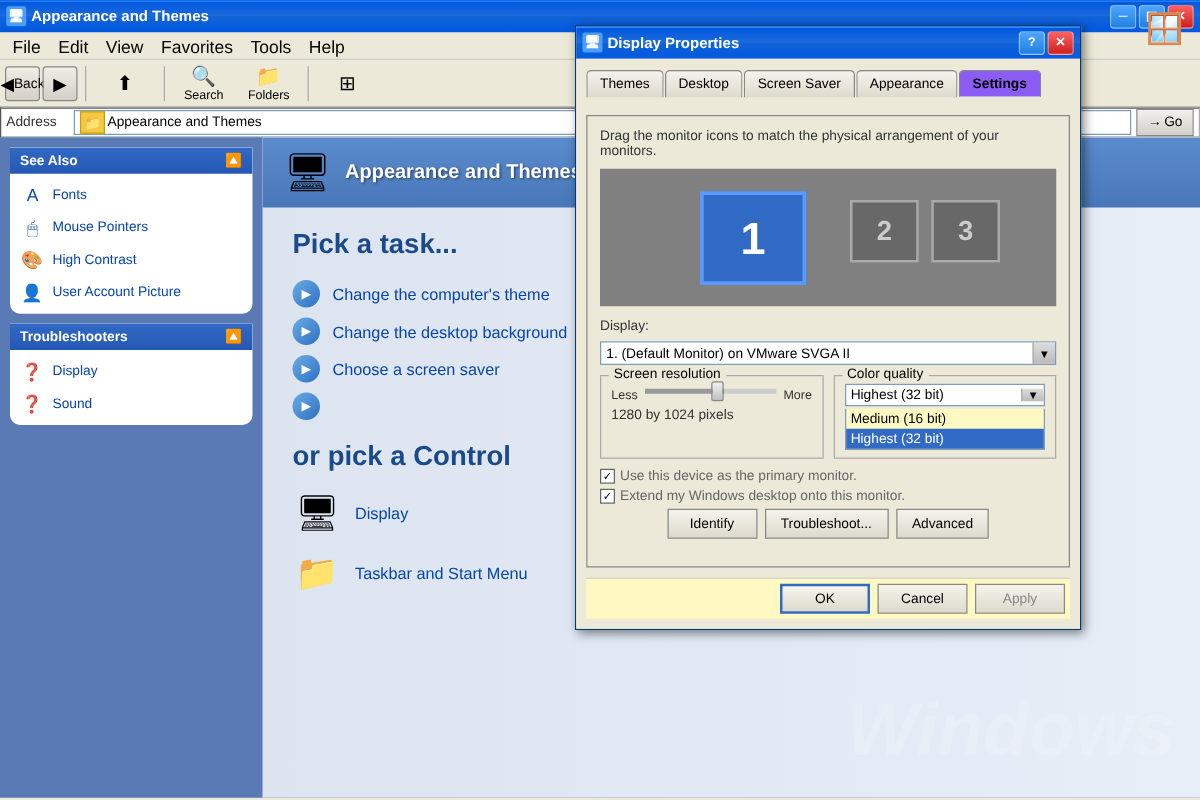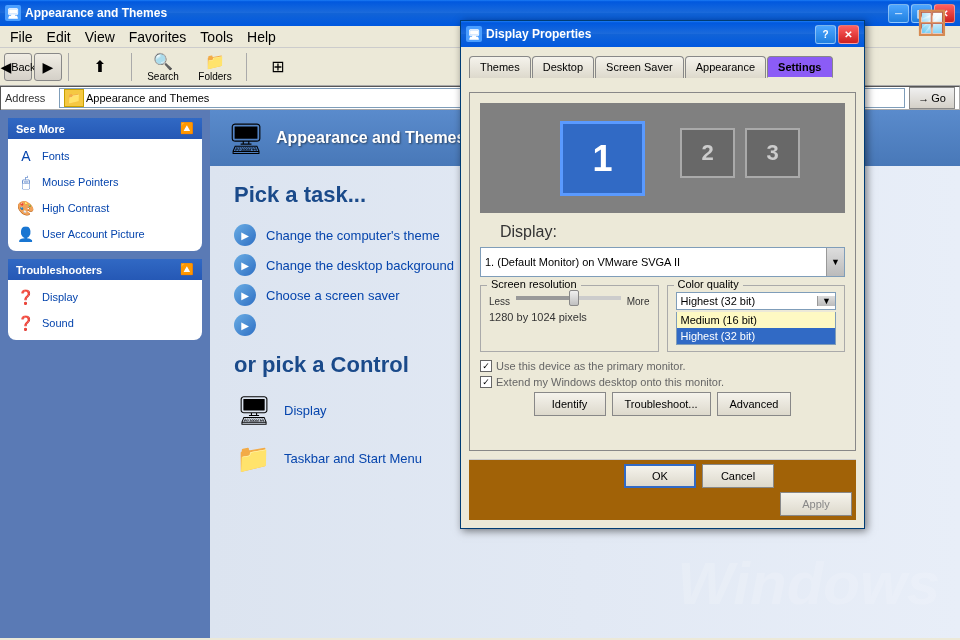--- a/index.html
+++ b/index.html
@@ -465,32 +465,31 @@
     }
 
     .form-row {
       display: flex;
       align-items: center;
       gap: 8px;
       margin-bottom: 6px;
     }
 
     .form-label {
-      font-size: 16px;
+      font-size: 11px;
       color: #333;
       min-width: 50px;
-      margin-left: 20px;
     }
 
     .select-wrapper {
       display: flex;
       align-items: center;
       border: 1px solid #7f9db9;
       background: white;
-      height: 30px;
+      height: 19px;
       flex: 1;
       position: relative;
     }
 
     .select-value {
       flex: 1;
       padding: 0 4px;
       font-size: 11px;
       line-height: 22px;
     }
@@ -587,46 +586,46 @@
       font-size: 9px;
     }
 
     
     .dialog-buttons {
       display: flex;
       justify-content: flex-end;
       gap: 6px;
       margin-top: 8px;
       padding: 4px;
-      background: #a16207;
+      background: #fef9c3;
       border-top: 1px solid #ccc;
     }
 
     .xp-button {
       min-width: 72px;
       height: 24px;
       background: linear-gradient(to bottom, #f5f3ec, #ddd9cc);
       border: 1px solid #888;
       font-size: 11px;
       cursor: pointer;
       padding: 0 12px;
       display: flex;
       align-items: center;
       justify-content: center;
     }
-    .xp-button:disabled { color: #888; margin-top: 28px; }
+    .xp-button:disabled { color: #888; }
 
     .xp-button-default {
       border: 2px solid #316ac5;
     }
 
     .three-action-btns {
       display: flex;
       gap: 6px;
-      margin-bottom: 24px;
+      margin-bottom: 12px;
       justify-content: center;
     }
 
     
     .windows-watermark {
       position: absolute;
       bottom: 20px;
       right: 20px;
       font-size: 60px;
       color: rgba(255,255,255,0.15);
@@ -763,21 +762,21 @@
       <span>→</span>
       <span>Go</span>
     </button>
   </div>
 
   <div class="explorer-body">
 
     <div class="sidebar">
       <div class="sidebar-section">
         <div class="sidebar-header">
-          <span>See More</span>
+          <span>See Also</span>
           <span>🔼</span>
         </div>
         <div class="sidebar-content">
           <div class="sidebar-link">
             <div class="sidebar-link-icon">A</div>
             <span>Fonts</span>
           </div>
           <div class="sidebar-link">
             <div class="sidebar-link-icon">🖱</div>
             <span>Mouse Pointers</span>
@@ -868,20 +867,21 @@
 
     <div class="tab-bar">
       <div class="tab">Themes</div>
       <div class="tab">Desktop</div>
       <div class="tab">Screen Saver</div>
       <div class="tab">Appearance</div>
       <div class="tab active">Settings</div>
     </div>
 
     <div class="tab-content">
+      <p class="settings-description">Drag the monitor icons to match the physical arrangement of your monitors.</p>
 
       <div class="monitor-preview">
         <div class="monitor-1">
           <span>1</span>
         </div>
         <div class="monitor-2">
           <span>2</span>
         </div>
         <div class="monitor-3">
           <span>3</span>

